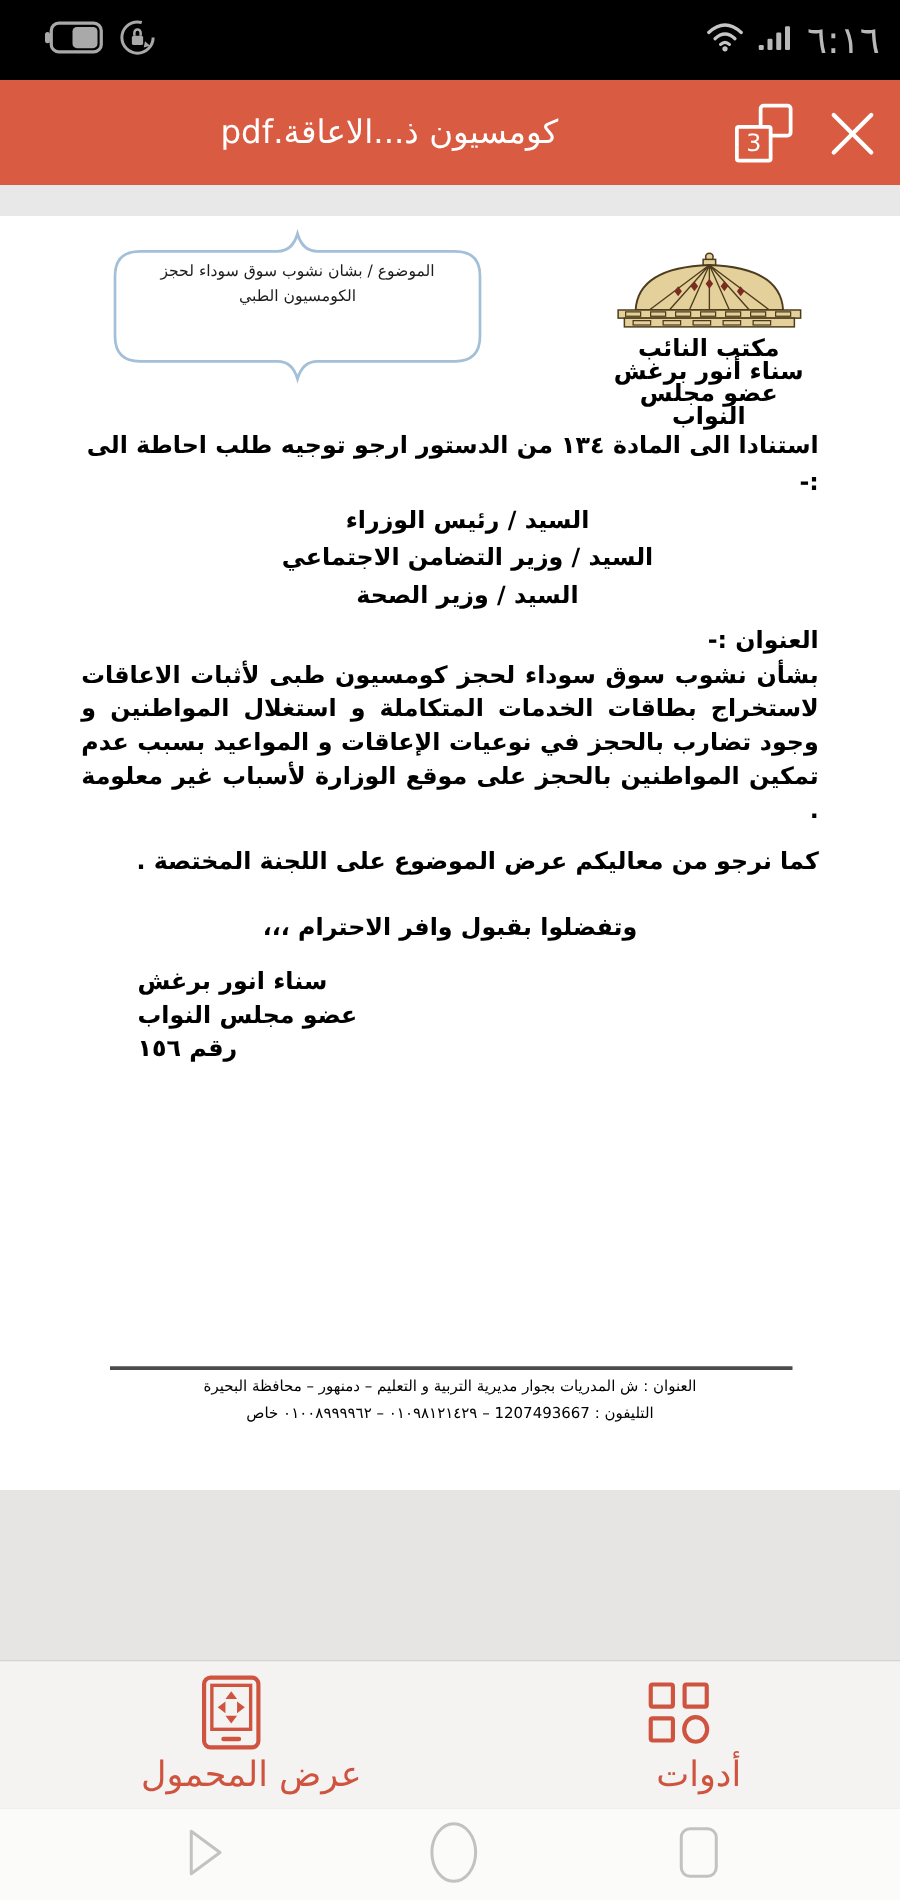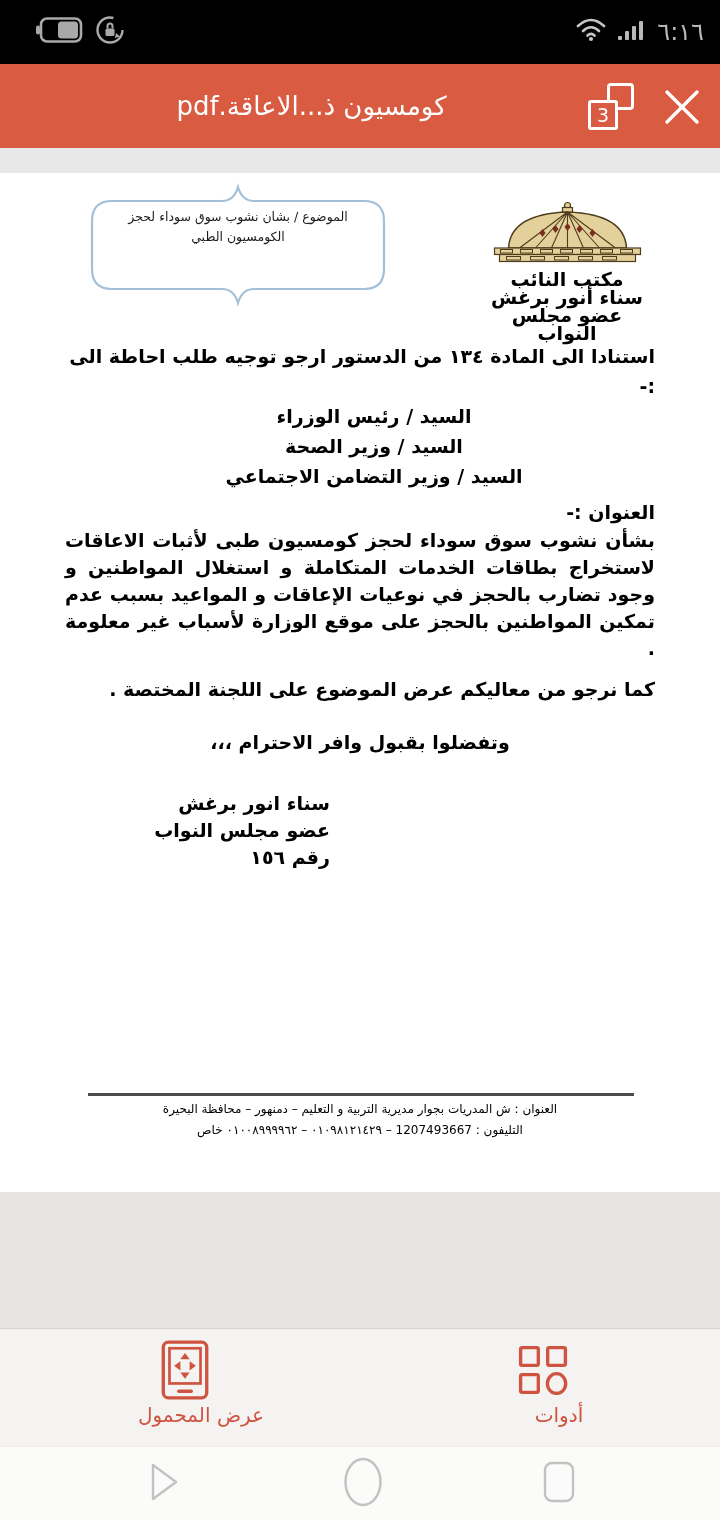--- a/index.html
+++ b/index.html
@@ -4,21 +4,21 @@
 <style>
   * { margin:0; padding:0; box-sizing:border-box; }
   html,body { background:#222; }
   body { font-family:"DejaVu Sans", sans-serif; }
   .screen { position:relative; width:720px; height:1520px; margin:0 auto; background:#fff; overflow:hidden; }
 
   
   .statusbar { position:absolute; top:0; left:0; width:720px; height:64px; background:#000;
                display:flex; align-items:center; justify-content:space-between; padding:0 16px 0 34px; }
   .sb-left, .sb-right { display:flex; align-items:center; gap:10px; }
-  .sb-time { color:#b9b9b9; font-size:24px; letter-spacing:1px; }
+  .sb-time { color:#b9b9b9; font-size:30px; letter-spacing:1px; }
 
   
   .appbar { position:absolute; top:64px; left:0; width:720px; height:84px; background:#d95b41; }
   .appbar-title { position:absolute; left:0; right:130px; top:0; height:84px;
                   display:flex; align-items:center; justify-content:center;
                   color:#fff; font-size:26px; direction:rtl; white-space:nowrap;padding-left:33px; }
   .pages-btn { position:absolute; right:86px; top:19px; width:46px; height:47px; }
   .pages-back { position:absolute; right:0; top:0; width:27px; height:27px; border:3px solid #fff; border-radius:4px; }
   .pages-front { position:absolute; left:0; bottom:0; width:30px; height:30px; border:3px solid #fff; border-radius:3px;
                  background:#d95b41; color:#fff; font-size:19px; display:flex; align-items:center; justify-content:center; }
@@ -38,35 +38,35 @@
   .letterhead-lines { margin-top:3px; font-weight:bold; font-size:19px; line-height:18px; direction:rtl; }
 
   .doc-content { position:absolute; top:168px; left:65px; right:65px; direction:rtl; text-align:right;
                  font-weight:bold; font-size:19px; color:#000; }
   .intro-line { line-height:30px; }
   .addressees { text-align:center; line-height:30px; transform:translateX(14px); }
   .subject-label { line-height:30px; margin-top:6px; }
   .body-par { margin-top:0; text-align:justify; line-height:27px; }
   .request-line { margin-top:14px; line-height:27px; }
   .closing-line { margin-top:26px; text-align:center; line-height:27px; }
-  .signature { margin-top:34px; width:220px; margin-right:325px; text-align:right; line-height:27px; }
+  .signature { margin-top:16px; width:220px; margin-right:325px; text-align:left; line-height:27px; }
 
   .page-footer { position:absolute; top:920px; left:60px; right:60px; }
   .footer-rule { border-top:3px solid #4c4c4c; margin:0 26px 3px 28px; }
   .footer-text { direction:rtl; text-align:center; font-size:12px; line-height:21px; color:#000; }
 
   .gray-bottom { position:absolute; top:1192px; left:0; width:720px; height:136px; background:#e6e5e4; }
 
   
   .toolbar { position:absolute; top:1328px; left:0; width:720px; height:118px; background:#f4f3f1; border-top:1px solid #d4d3d1; }
   .tb-btn { position:absolute; top:0; width:170px; height:118px; display:flex; flex-direction:column; align-items:center; }
   .tb-btn-mobile { left:100px; }
   .tb-btn-tools  { left:458px; }
   .tb-icon { margin-top:10px; height:62px; display:flex; align-items:center; justify-content:center; }
-  .tb-label { margin-top:2px; color:#cf5440; font-size:20px; direction:rtl; white-space:nowrap;margin-left:32px; }
+  .tb-label { margin-top:2px; color:#cf5440; font-size:28px; direction:rtl; white-space:nowrap;margin-left:32px; }
 
   
   .navbar { position:absolute; top:1446px; left:0; width:720px; height:74px; background:#fbfbfa; border-top:1px solid #eceae8; }
   .nav-icon { position:absolute; top:50%; transform:translateY(-50%); }
   .nav-back { left:146px; } .nav-home { left:342px; } .nav-recents { left:542px; }
 </style>
 </head>
 <body>
 
 <div class="screen">
@@ -172,22 +172,22 @@
         <div>مكتب النائب</div>
         <div>سناء أنور برغش</div>
         <div>عضو مجلس النواب</div>
       </div>
     </div>
 
     <div class="doc-content">
       <p class="intro-line">استنادا الى المادة ١٣٤ من الدستور ارجو توجيه طلب احاطة الى :-</p>
       <div class="addressees">
         <div>السيد / رئيس الوزراء</div>
+        <div>السيد / وزير التضامن الاجتماعي</div>
         <div>السيد /  وزير الصحة</div>
-        <div>السيد / وزير التضامن الاجتماعي</div>
       </div>
       <p class="subject-label">العنوان :-</p>
       <p class="body-par">بشأن نشوب سوق سوداء لحجز كومسيون طبى لأثبات الاعاقات لاستخراج بطاقات الخدمات المتكاملة و استغلال المواطنين و وجود تضارب بالحجز في نوعيات الإعاقات و المواعيد  بسبب عدم تمكين المواطنين بالحجز على موقع الوزارة لأسباب غير معلومة .</p>
       <p class="request-line">كما نرجو من معاليكم عرض الموضوع على اللجنة المختصة .</p>
       <p class="closing-line">وتفضلوا بقبول وافر الاحترام ،،،</p>
       <div class="signature">
         <div>سناء انور برغش</div>
         <div>عضو مجلس النواب</div>
         <div>رقم ١٥٦</div>
       </div>

